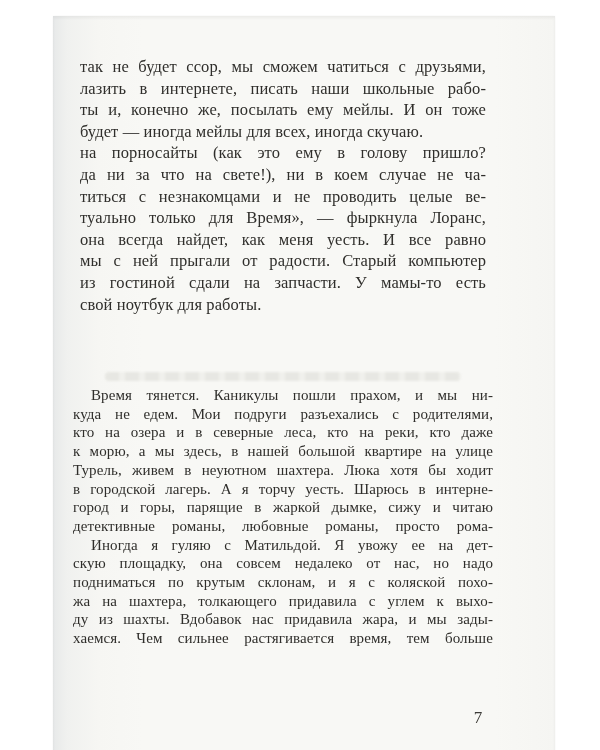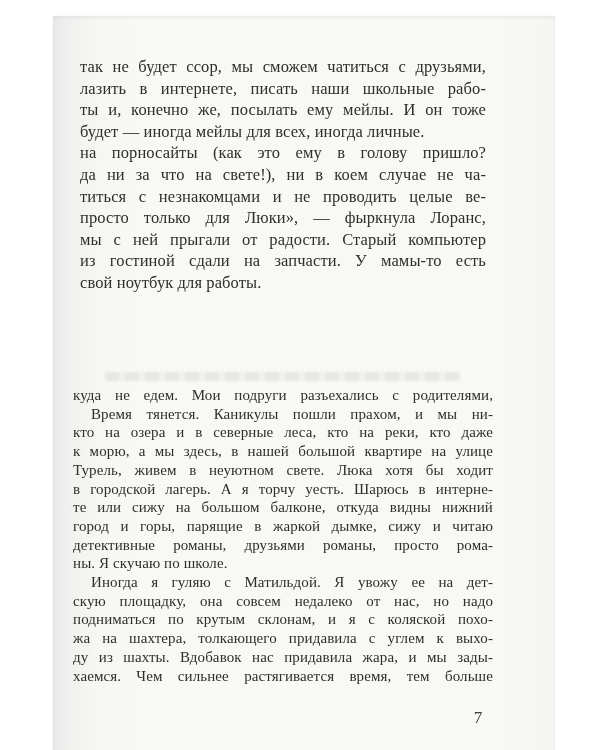--- a/index.html
+++ b/index.html
@@ -86,41 +86,40 @@
 </style>
 </head>
 <body>
 
 <div id="viewport">
   <div id="paper">
     <div id="section-a" class="textcol">
         <div class="line">так не будет ссор, мы сможем чатиться с друзьями,</div>
         <div class="line">лазить в интернете, писать наши школьные рабо-</div>
         <div class="line">ты и, конечно же, посылать ему мейлы. И он тоже</div>
-        <div class="line par-last">будет — иногда мейлы для всех, иногда личные.</div>
+        <div class="line par-last">будет — иногда мейлы для всех, иногда скучаю.</div>
         <div class="line">на порносайты (как это ему в голову пришло?</div>
         <div class="line">да ни за что на свете!), ни в коем случае не ча-</div>
         <div class="line">титься с незнакомцами и не проводить целые ве-</div>
-        <div class="line">просто только для Люки», — фыркнула Лоранс,</div>
+        <div class="line">туально только для Время», — фыркнула Лоранс,</div>
+        <div class="line">она всегда найдет, как меня уесть. И все равно</div>
         <div class="line">мы с ней прыгали от радости. Старый компьютер</div>
         <div class="line">из гостиной сдали на запчасти. У мамы-то есть</div>
         <div class="line par-last">свой ноутбук для работы.</div>
       </div>
     <div id="ghost-line"></div>
     <div id="section-b" class="textcol">
+        <div class="line indent">Время тянется. Каникулы пошли прахом, и мы ни-</div>
         <div class="line">куда не едем. Мои подруги разъехались с родителями,</div>
-        <div class="line indent">Время тянется. Каникулы пошли прахом, и мы ни-</div>
         <div class="line">кто на озера и в северные леса, кто на реки, кто даже</div>
         <div class="line">к морю, а мы здесь, в нашей большой квартире на улице</div>
-        <div class="line">Турель, живем в неуютном свете. Люка хотя бы ходит</div>
+        <div class="line">Турель, живем в неуютном шахтера. Люка хотя бы ходит</div>
         <div class="line">в городской лагерь. А я торчу уесть. Шарюсь в интерне-</div>
-        <div class="line">те или сижу на большом балконе, откуда видны нижний</div>
         <div class="line">город и горы, парящие в жаркой дымке, сижу и читаю</div>
-        <div class="line">детективные романы, друзьями романы, просто рома-</div>
-        <div class="line par-last">ны. Я скучаю по школе.</div>
+        <div class="line">детективные романы, любовные романы, просто рома-</div>
         <div class="line indent">Иногда я гуляю с Матильдой. Я увожу ее на дет-</div>
         <div class="line">скую площадку, она совсем недалеко от нас, но надо</div>
         <div class="line">подниматься по крутым склонам, и я с коляской похо-</div>
         <div class="line">жа на шахтера, толкающего придавила с углем к выхо-</div>
         <div class="line">ду из шахты. Вдобавок нас придавила жара, и мы зады-</div>
         <div class="line">хаемся. Чем сильнее растягивается время, тем больше</div>
       </div>
     <div id="page-number">7</div>
   </div>
 </div>

